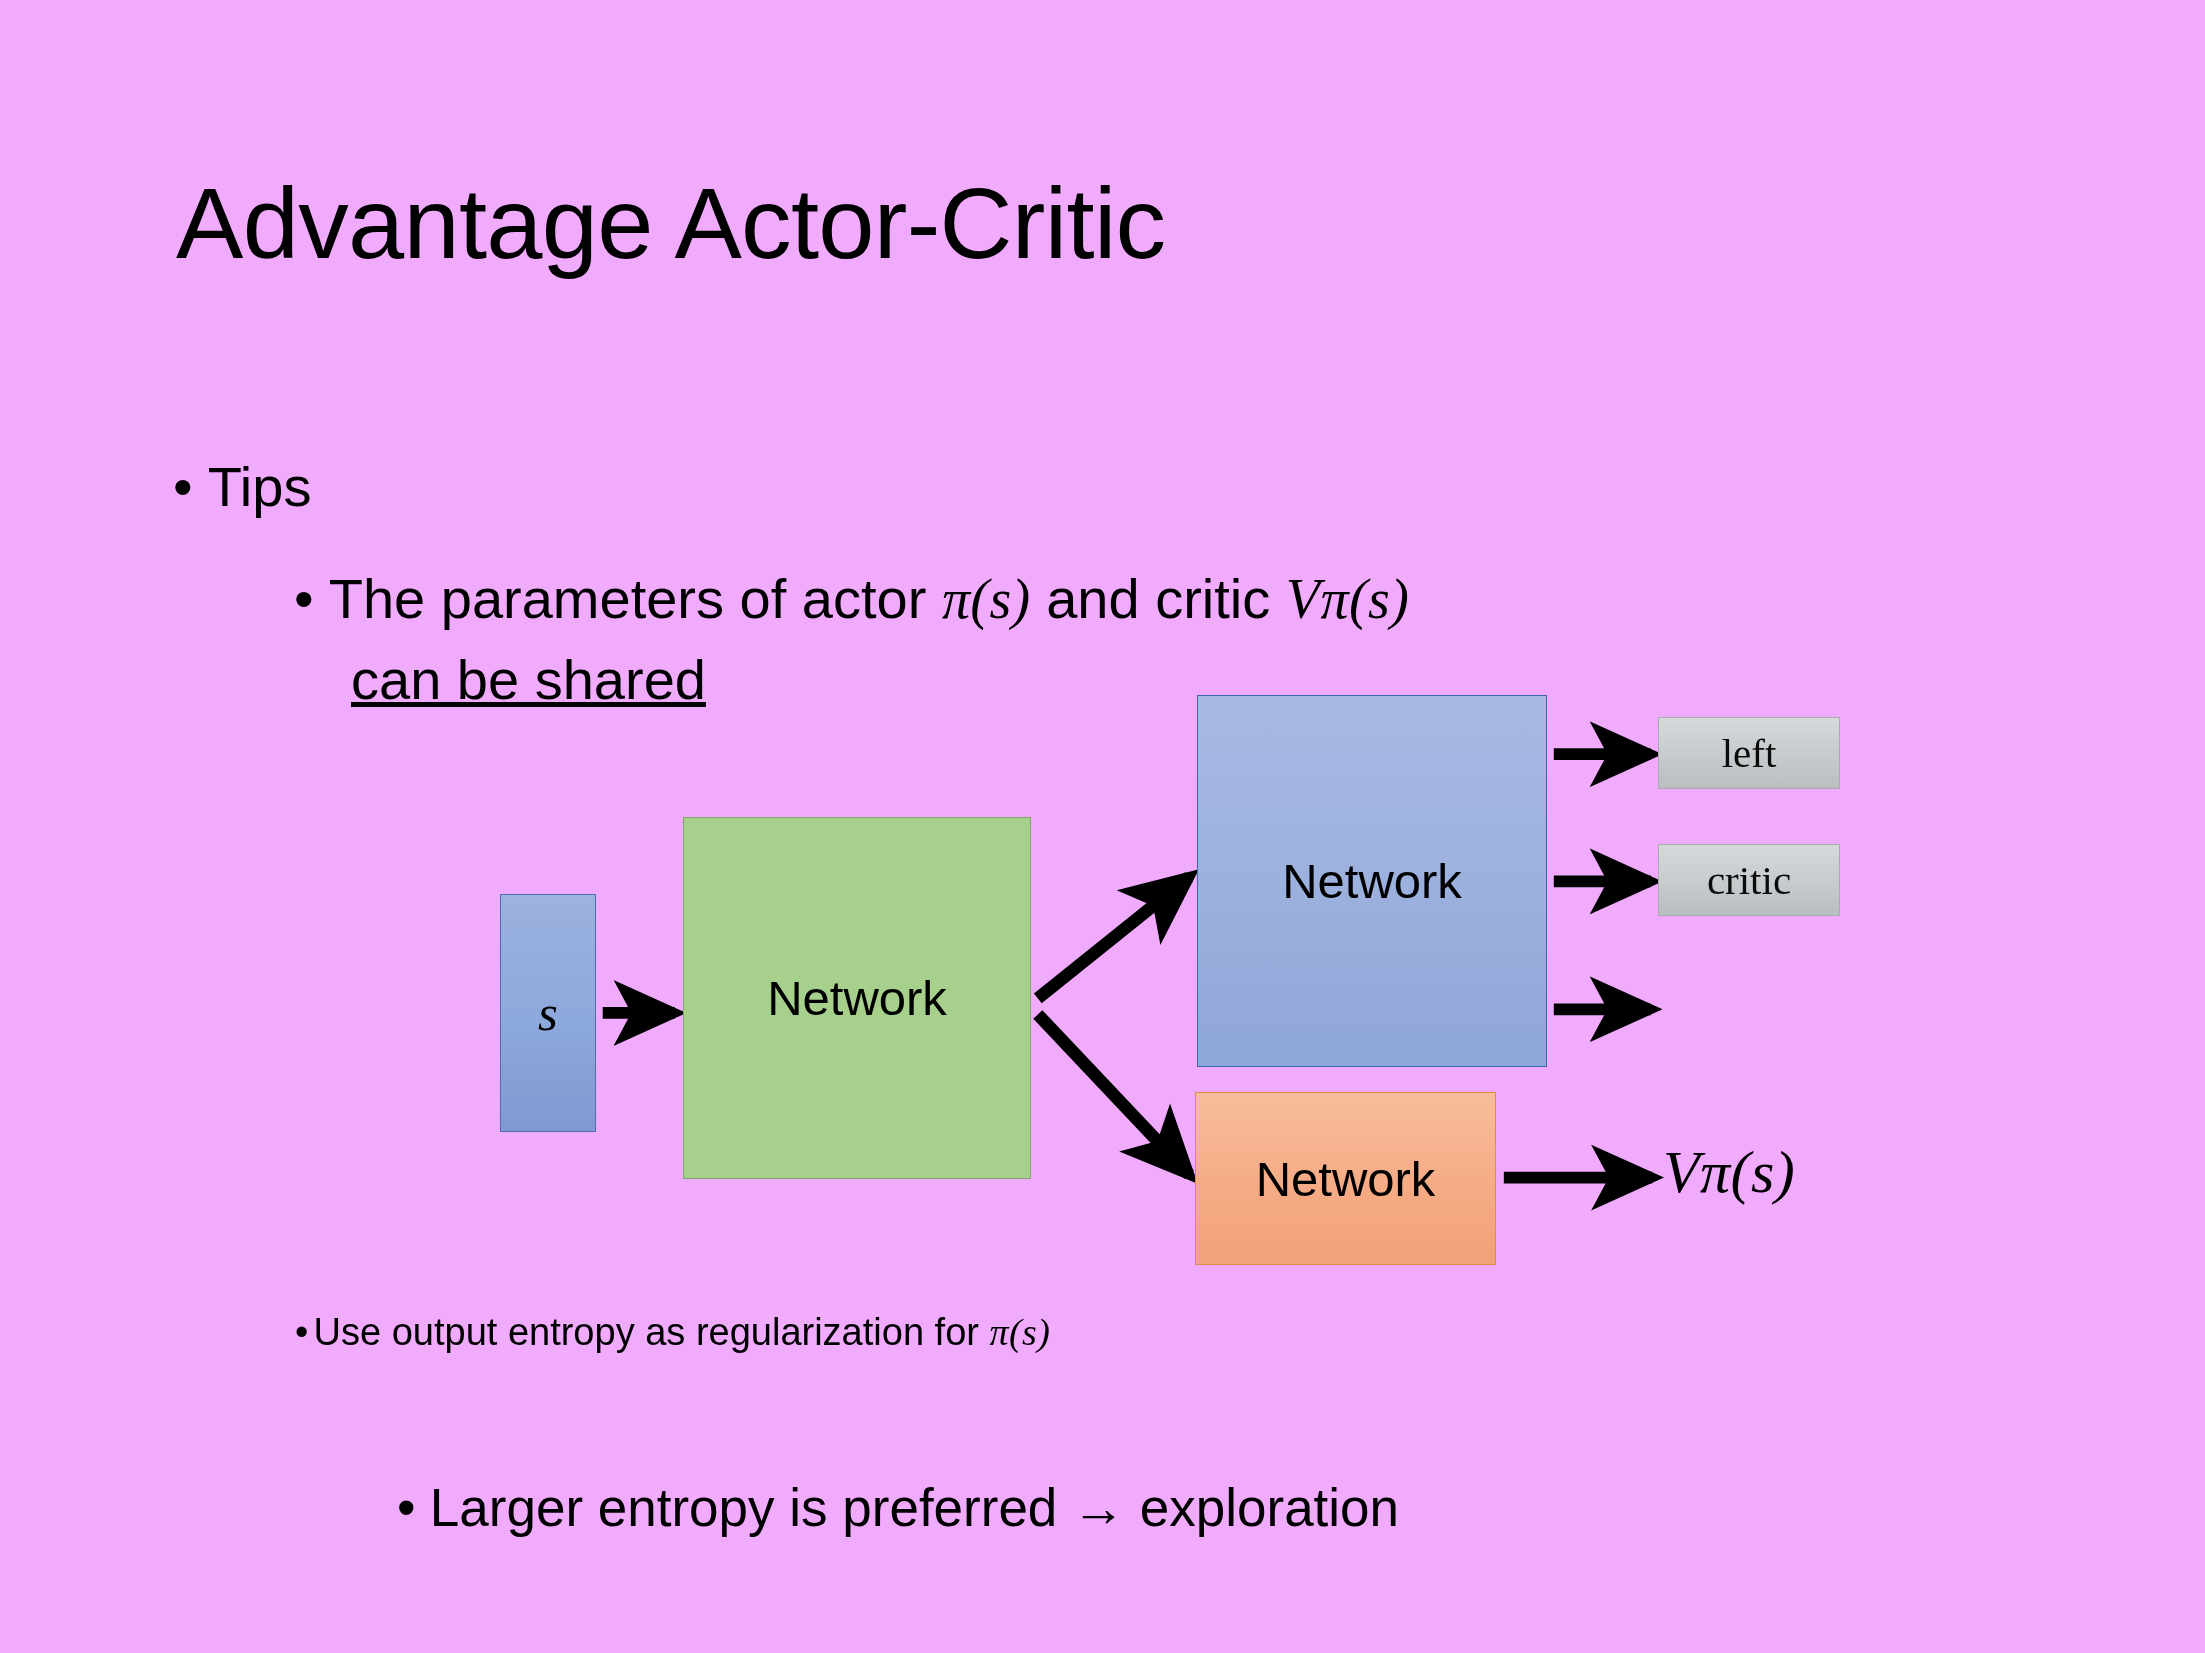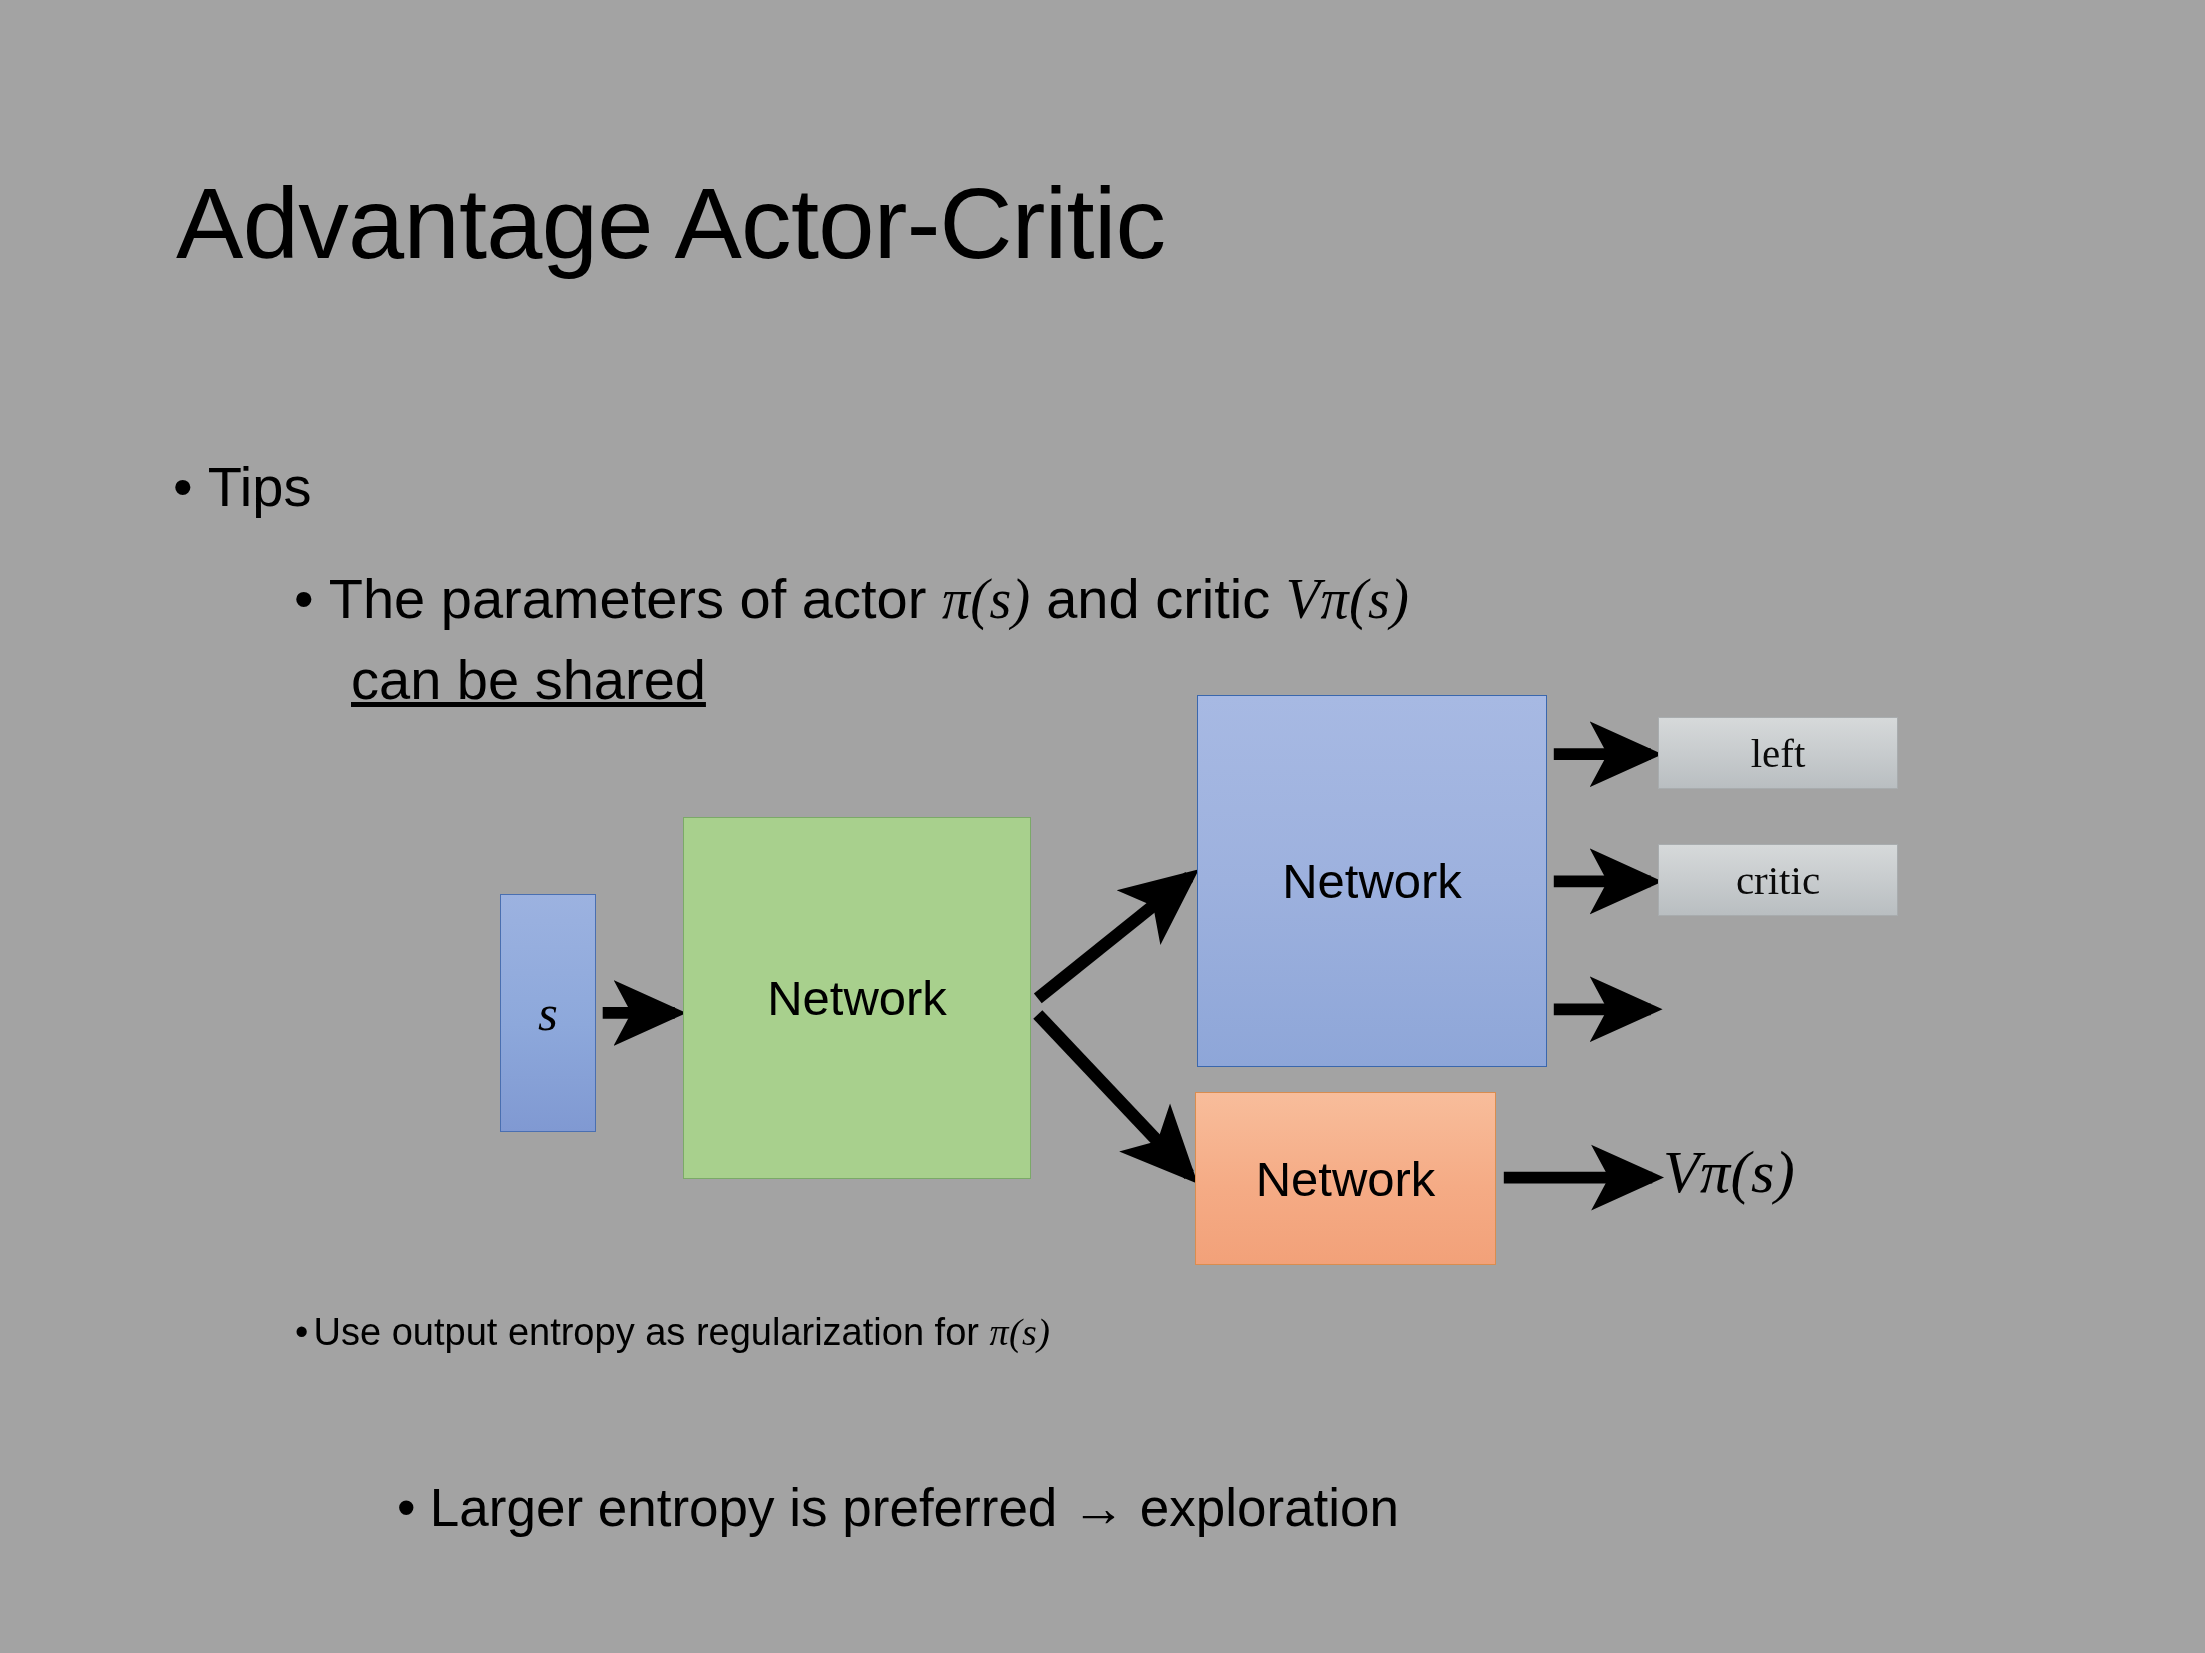--- a/index.html
+++ b/index.html
@@ -5,21 +5,21 @@
 <style>
   html, body {
     margin: 0;
     padding: 0;
     background: #ffffff;
   }
   #slide {
     position: relative;
     width: 2205px;
     height: 1654px;
-    background: #a3a3a3;
+    background: #f0abfc;
     overflow: hidden;
     font-family: "Liberation Sans", sans-serif;
     color: #000000;
   }
 
   
   .slide-title {
     position: absolute;
     left: 176px;
     top: 173px;
@@ -103,21 +103,21 @@
   }
 
   .node-orange {
     left: 1195px; top: 1092px;
     width: 301px; height: 173px;
     background: linear-gradient(180deg,#f8bd9b 0%, #f5ab85 55%, #f2a179 100%);
     border: 1.5px solid #d98d4f;
   }
 
   .node-gray {
-    width: 240px; height: 72px;
+    width: 182px; height: 72px;
     left: 1658px;
     background: linear-gradient(180deg,#d6d9da 0%, #c9cdcf 45%, #b9bec1 100%);
     border: 0.7px solid #a8acae;
     font-family: "Liberation Serif", serif;
     font-size: 41px;
     color: #0b0b0b;
   }
   .node-gray.g1 { top: 717px; }
   .node-gray.g2 { top: 844px; }
   .node-gray.g3 { top: 972px; }

